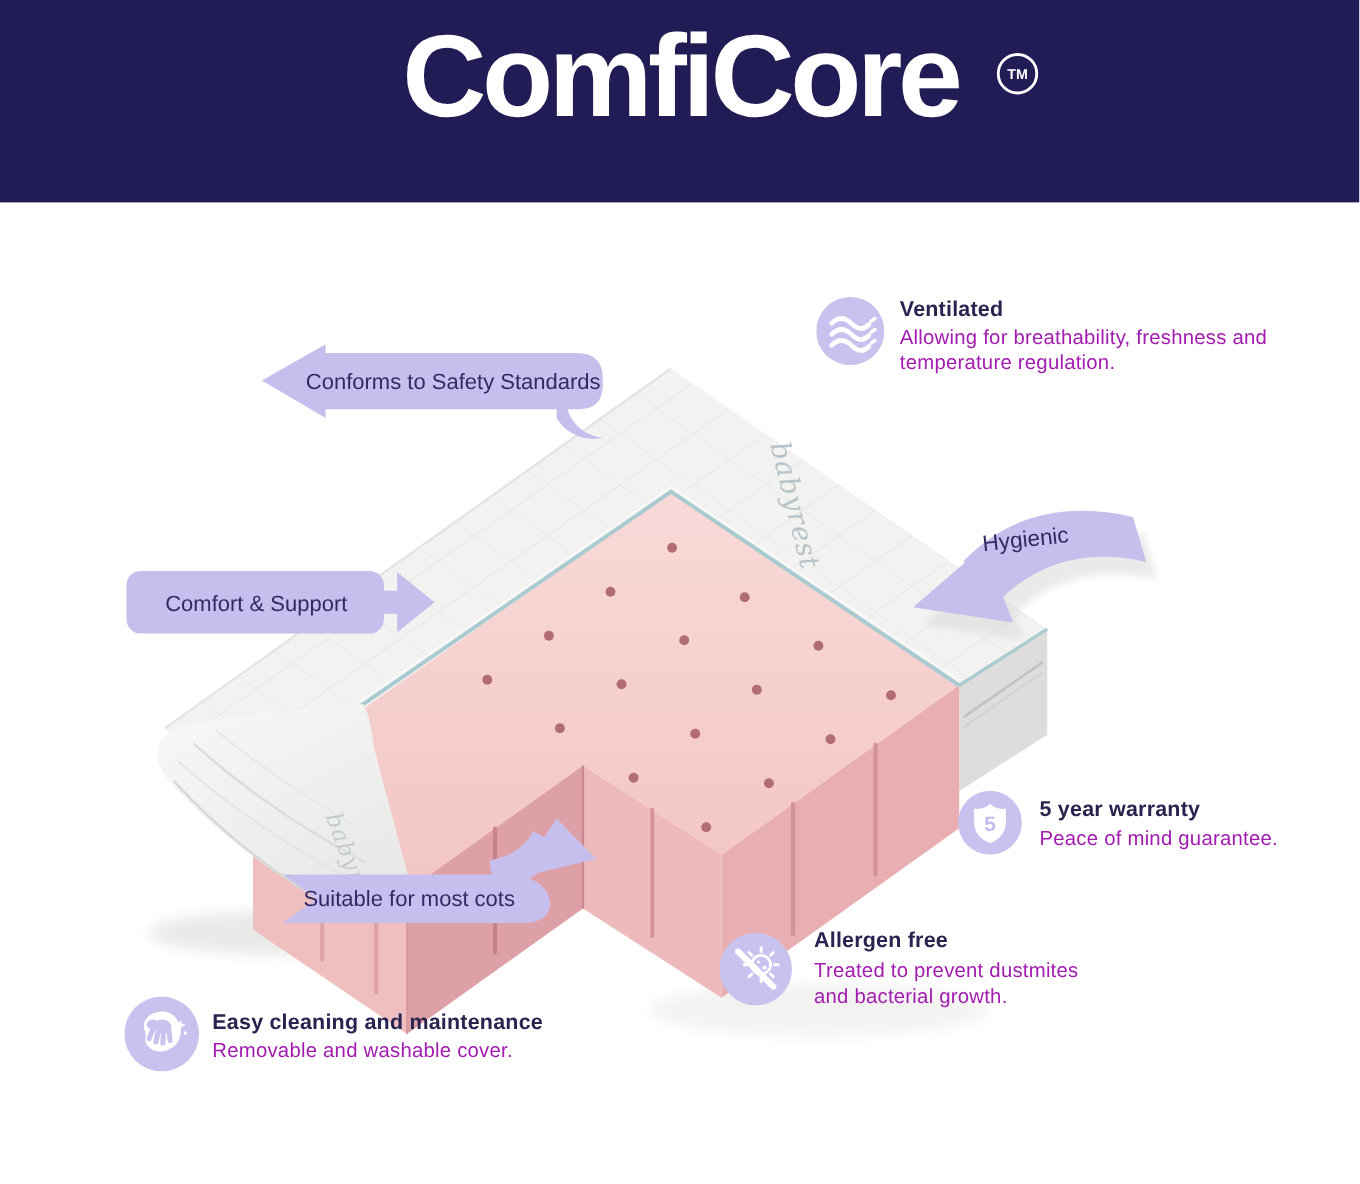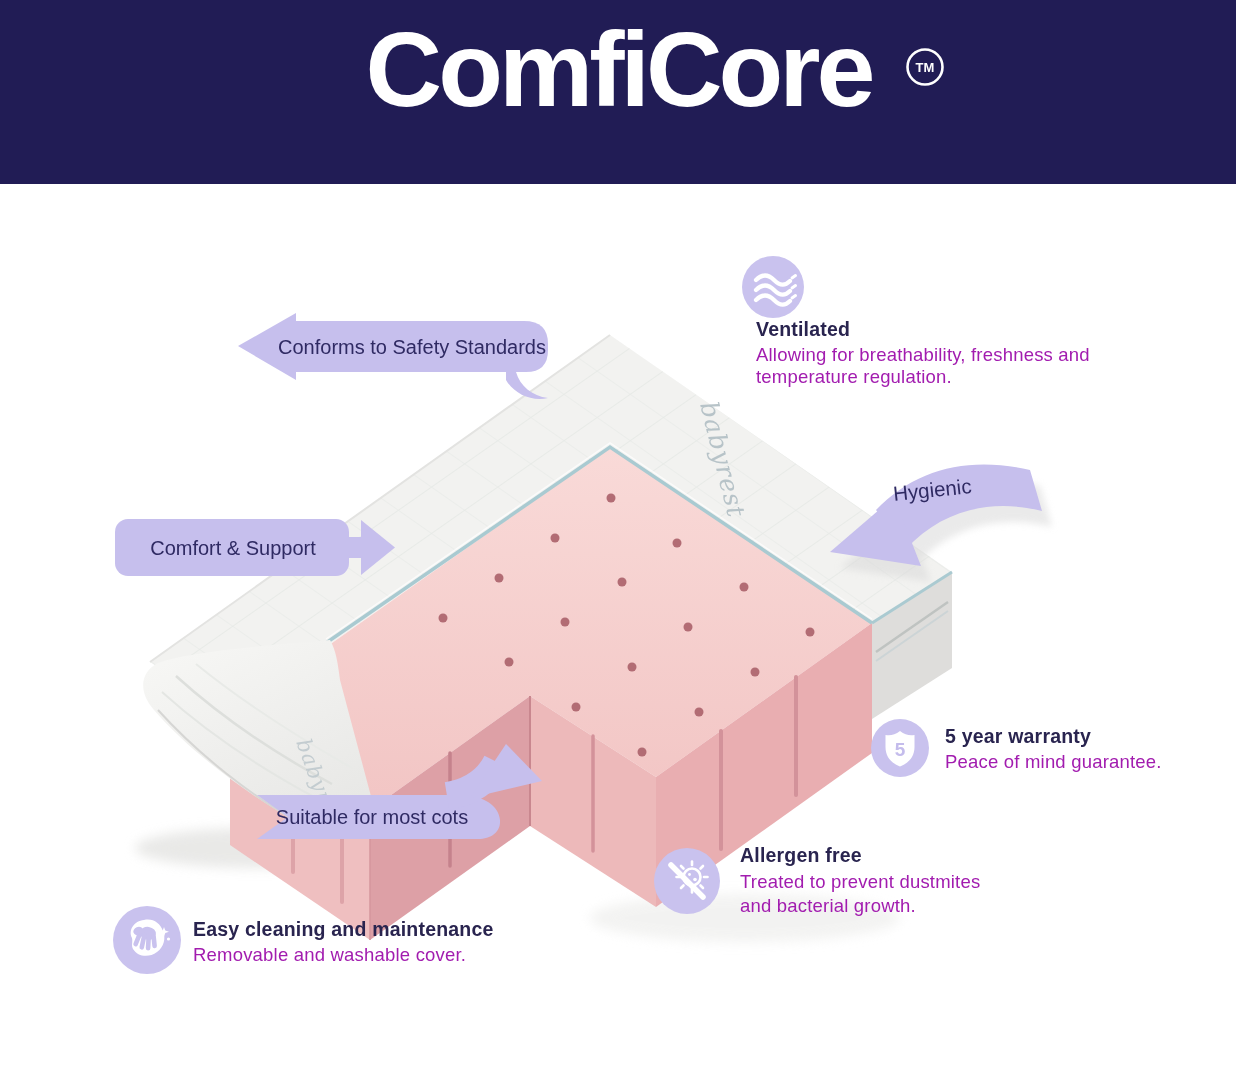--- a/index.html
+++ b/index.html
@@ -15,21 +15,21 @@
   }
   .tm{position:absolute;left:903px;top:45px;width:44px;height:44px;}
   
   .scene{position:absolute;left:0;top:0;width:1236px;height:1076px;}
   
   .feature{position:absolute;display:flex;align-items:flex-start;}
   .feature .ficon{flex:0 0 auto;}
   .feature .ftext{margin-left:14px;}
   .feature h3{margin:0;font-size:19.5px;font-weight:bold;color:#29244f;letter-spacing:.2px;}
   .feature p{margin:3px 0 0;font-size:18.5px;line-height:1.17;color:#a21caf;letter-spacing:.2px;}
-  #f-vent{left:742px;top:256px;flex-direction:column;}  #f-vent .ficon{width:62px;height:62px;}  #f-vent p{width:335px;}
+  #f-vent{left:742px;top:270px;}  #f-vent .ficon{width:62px;height:62px;}  #f-vent p{width:335px;}
   #f-warr{left:871px;top:719px;}  #f-warr .ficon{width:58px;height:58px;}  #f-warr .ftext{margin-top:6px;margin-left:16px;} #f-warr p{width:300px;}
   #f-allg{left:654px;top:844px;}  #f-allg .ficon{width:66px;height:66px;margin-top:4px;} #f-allg .ftext{margin-left:20px;} #f-allg p{width:275px;line-height:1.32;}
   #f-clean{left:113px;top:906px;} #f-clean .ficon{width:68px;height:68px;} #f-clean .ftext{margin-top:12px;margin-left:12px;} #f-clean p{width:330px;}
 </style>
 </head>
 <body>
 
 <div class="canvas">
 
   <header class="hdr">

